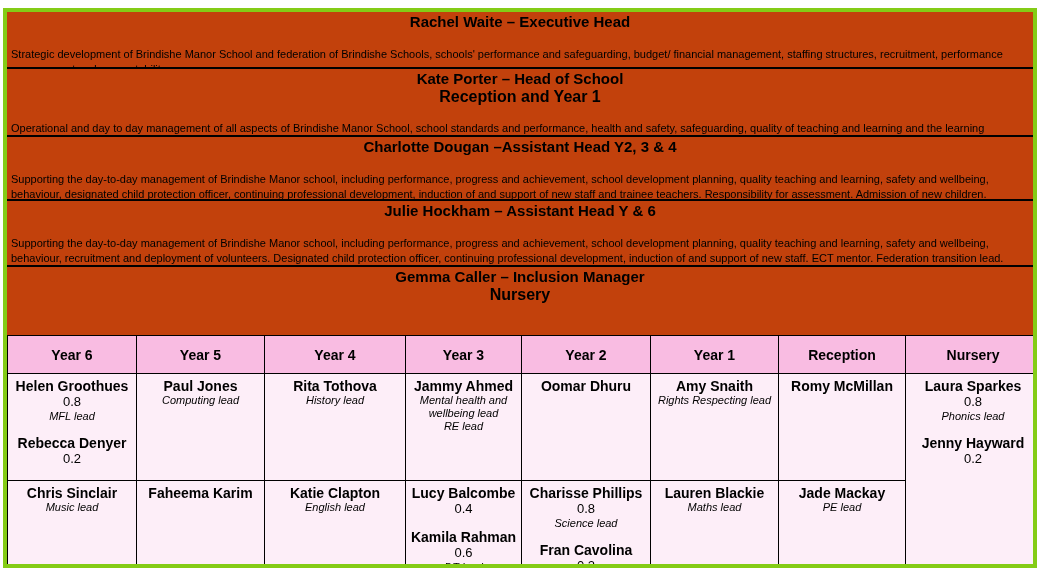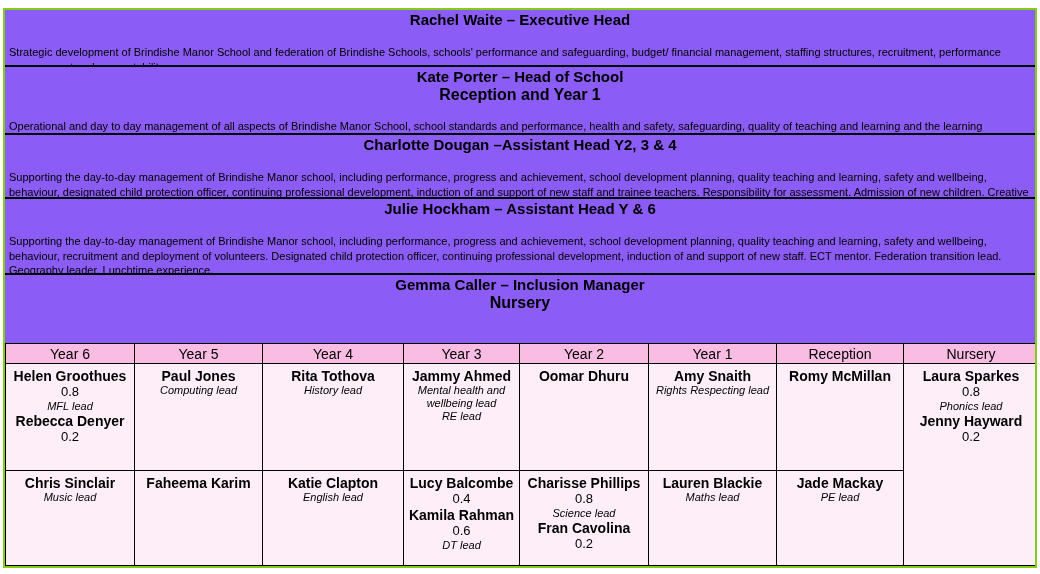--- a/index.html
+++ b/index.html
@@ -1,35 +1,35 @@
 <!DOCTYPE html>
 <html style="--header-bg: #f9bce2; --cell-bg: #fdeef8;"><head>
 <meta charset="utf-8">
 <style>
   html,body{margin:0;padding:0;background:#ffffff;}
   body{width:1040px;height:574px;overflow:hidden;font-family:"Liberation Sans",sans-serif;color:#000;}
   .sheet{
     position:absolute;left:3px;top:8px;width:1034px;height:560px;
-    border:2px solid #84cc16;box-sizing:border-box;
-    display:flex;flex-direction:column;background:#8b5cf6;
+    border:4px solid #84cc16;box-sizing:border-box;
+    display:flex;flex-direction:column;background:#c2410c;
   }
   .section{border-bottom:2px solid #000;box-sizing:border-box;overflow:hidden;padding:1px 4px 0 4px;flex:none;}
   .section:last-of-type{border-bottom:none;}
   .section-title{text-align:center;font-weight:bold;font-size:15px;line-height:18px;}
   .section-subtitle{text-align:center;font-weight:bold;font-size:16px;line-height:17px;}
   .section-body{font-size:11px;line-height:14.5px;margin-top:16px;}
   .table-wrap{flex:1;overflow:hidden;}
   table{width:100%;height:100%;border-collapse:collapse;table-layout:fixed;}
   th,td{border:1.5px solid #000;box-sizing:border-box;}
-  th{background:var(--header-bg,#f9bce2);font-size:14px;font-weight:normal;height:20px;padding:1px 2px;}
+  th{background:var(--header-bg,#f9bce2);font-size:14px;font-weight:bold;height:38px;padding:1px 2px;}
   td{background:var(--cell-bg,#fdeef8);vertical-align:top;text-align:center;padding:4px 2px 2px 2px;}
   .staff-name{font-weight:bold;font-size:14px;line-height:16px;}
   .staff-fte{font-weight:normal;font-size:13px;line-height:16px;}
   .staff-role{font-style:italic;font-size:11px;line-height:13px;}
-  .entry + .entry{margin-top:0;}
+  .entry + .entry{margin-top:12px;}
 </style>
 </head>
 <body>
 
 <div class="sheet">
 
   <div class="section" style="height:57px">
     <div class="section-title">Rachel Waite – Executive Head</div>
     <div class="section-body">Strategic development of Brindishe Manor School and federation of Brindishe Schools, schools' performance and safeguarding, budget/ financial management, staffing structures, recruitment, performance management and accountability.</div>
   </div>
@@ -38,21 +38,21 @@
     <div class="section-title">Kate Porter – Head of School</div>
     <div class="section-subtitle">Reception and Year 1</div>
     <div class="section-body">Operational and day to day management of all aspects of Brindishe Manor School, school standards and performance, health and safety, safeguarding, quality of teaching and learning and the learning environment, behaviour, school development planning, day to day deployment and management of all staff, development of teacher-leaders.</div>
   </div>
 
   <div class="section" style="height:64px">
     <div class="section-title">Charlotte Dougan –Assistant Head Y2, 3 &amp; 4</div>
     <div class="section-body">Supporting the day-to-day management of Brindishe Manor school, including performance, progress and achievement, school development planning, quality teaching and learning, safety and wellbeing, behaviour, designated child protection officer, continuing professional development, induction of and support of new staff and trainee teachers. Responsibility for assessment. Admission of new children. Creative Arts, RSE and PSHME.</div>
   </div>
 
-  <div class="section" style="height:76px">
+  <div class="section" style="height:66px">
     <div class="section-title">Julie Hockham – Assistant Head Y &amp; 6</div>
     <div class="section-body">Supporting the day-to-day management of Brindishe Manor school, including performance, progress and achievement, school development planning, quality teaching and learning, safety and wellbeing, behaviour, recruitment and deployment of volunteers. Designated child protection officer, continuing professional development, induction of and support of new staff. ECT mentor. Federation transition lead. Geography leader. Lunchtime experience.</div>
   </div>
 
   <div class="section" style="height:68px;border-bottom:none">
     <div class="section-title">Gemma Caller – Inclusion Manager</div>
     <div class="section-subtitle">Nursery</div>
   </div>
 
   <div class="table-wrap">

